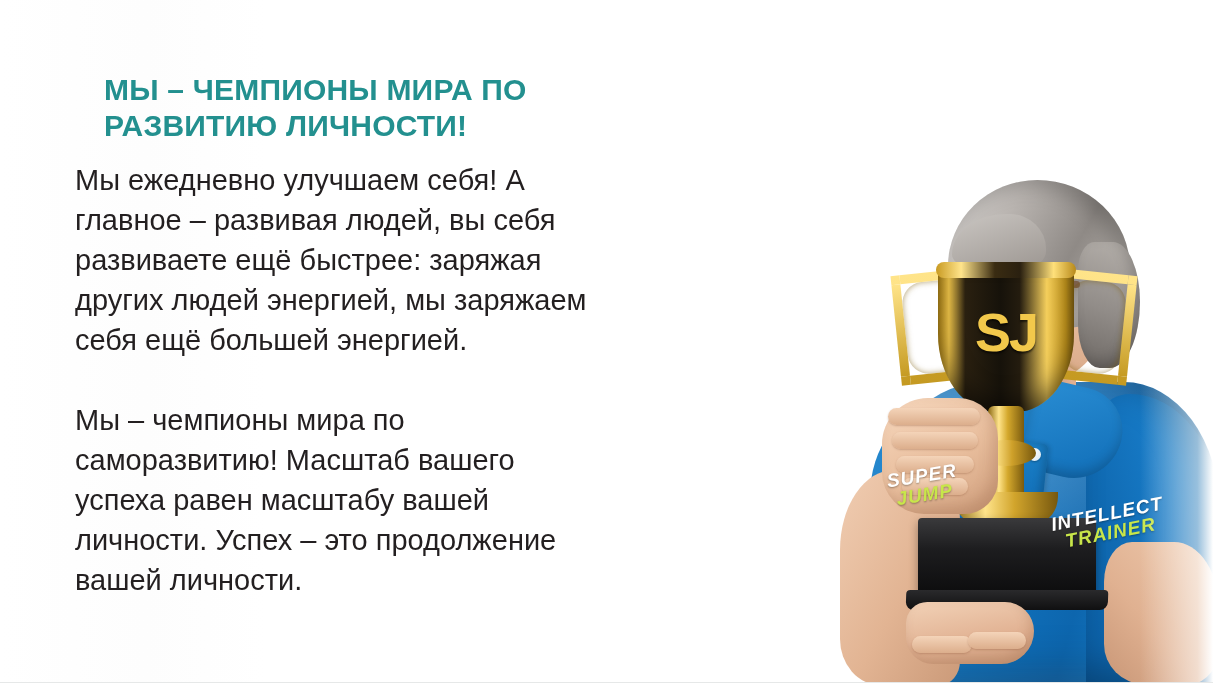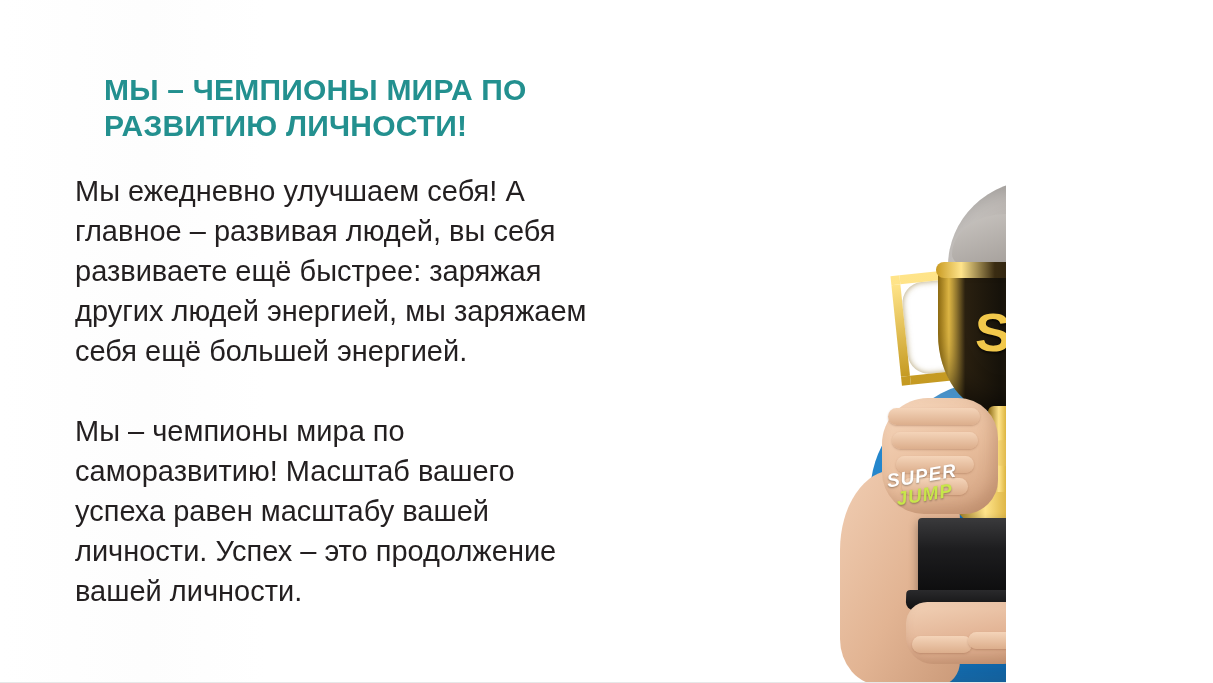--- a/index.html
+++ b/index.html
@@ -6,21 +6,21 @@
     margin: 0;
     padding: 0;
     background: #ffffff;
   }
   body {
     font-family: "Liberation Sans", sans-serif;
   }
 
   #slide {
     position: relative;
-    width: 1006px;
+    width: 1213px;
     height: 683px;
     background: #ffffff;
     overflow: hidden;
   }
 
   
   .bg-band {
     position: absolute;
     left: 0; top: 0;
     width: 1213px; height: 683px;
@@ -52,21 +52,21 @@
     font-weight: bold;
     line-height: 36px;
     letter-spacing: 0.2px;
     white-space: pre-line;
   }
 
   
   .body-copy {
     position: absolute;
     left: 75px;
-    top: 171px;
+    top: 160px;
     width: 640px;
     color: #231f20;
     font-size: 29px;
     line-height: 40px;
   }
   .para {
     white-space: pre-line;
     margin: 0;
   }
   .para + .para {

